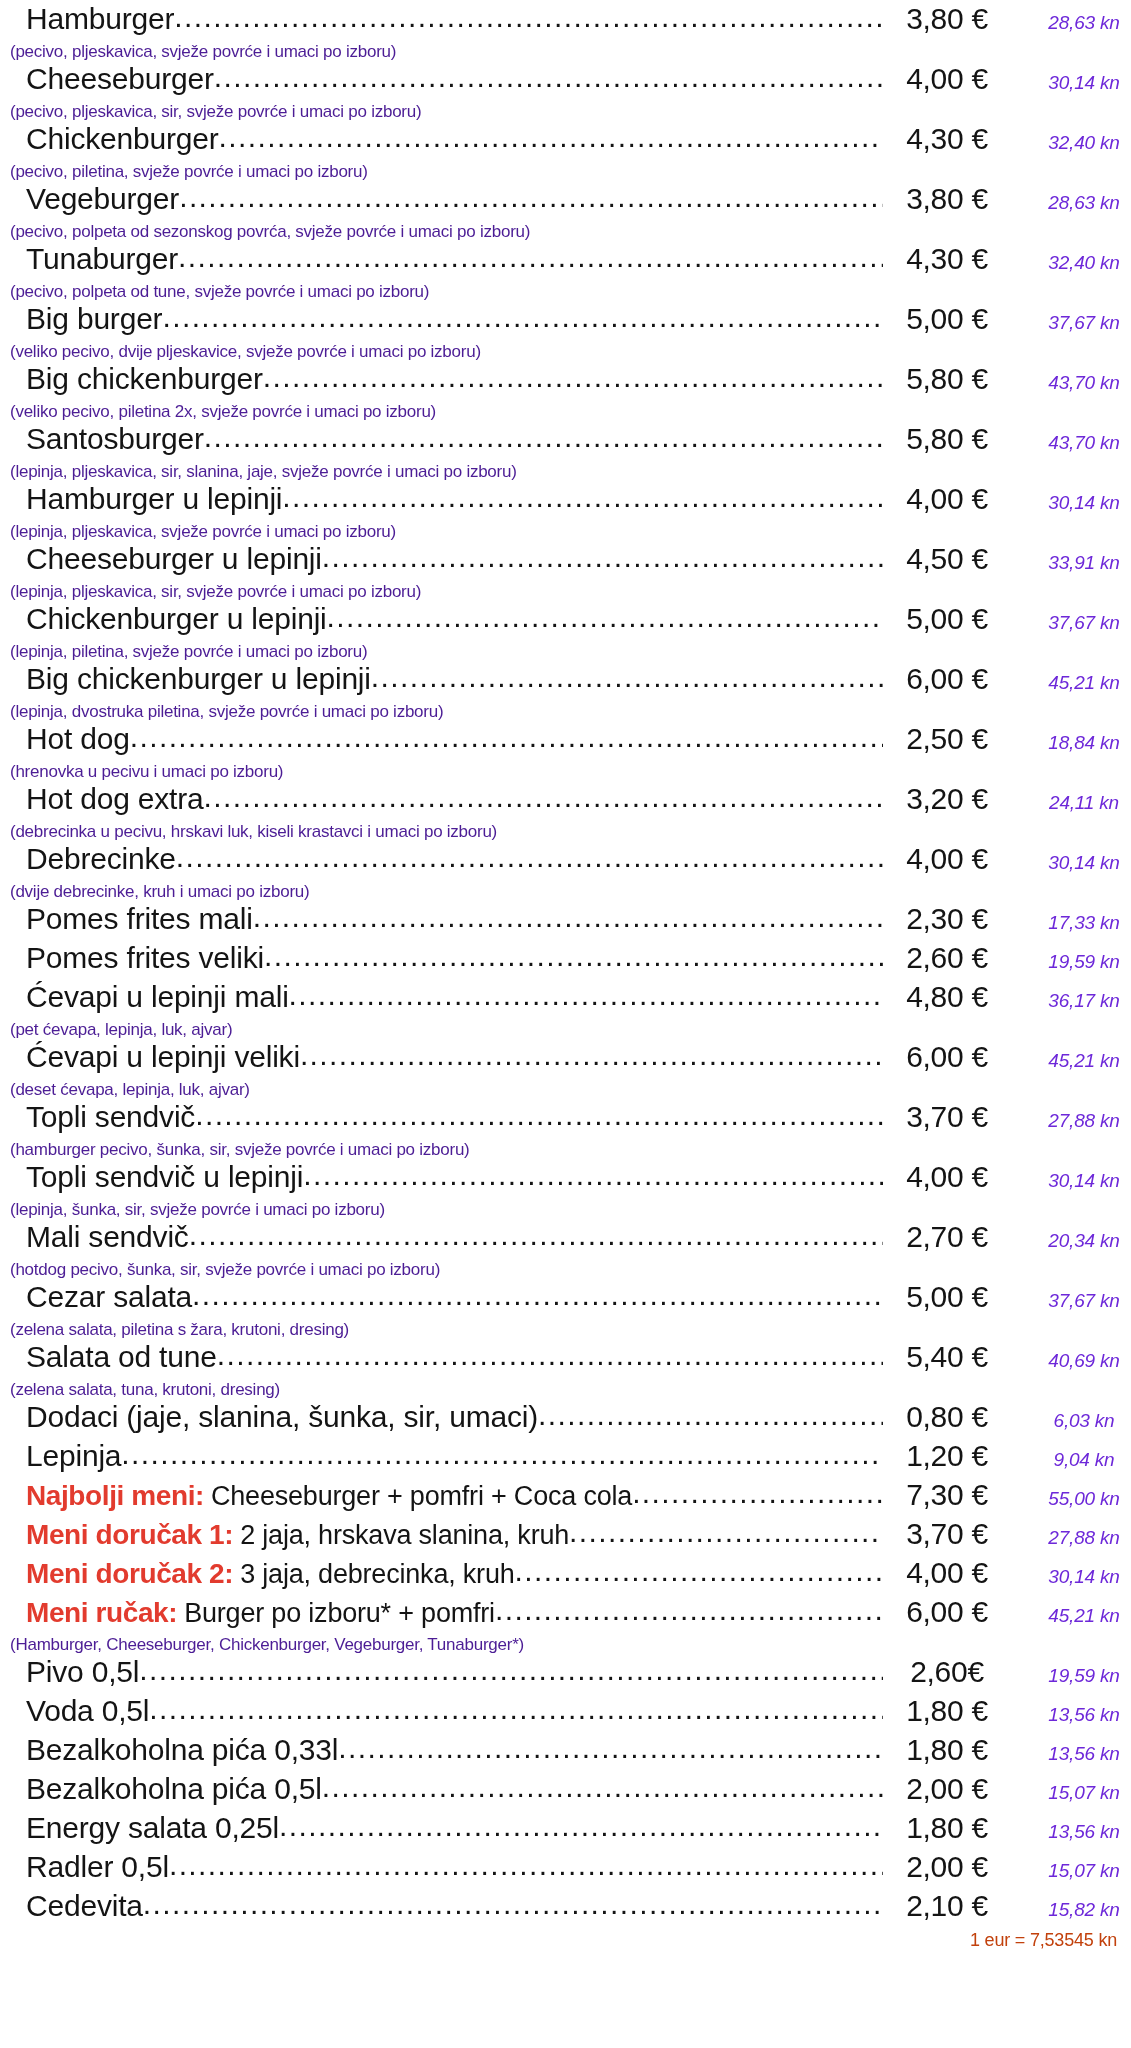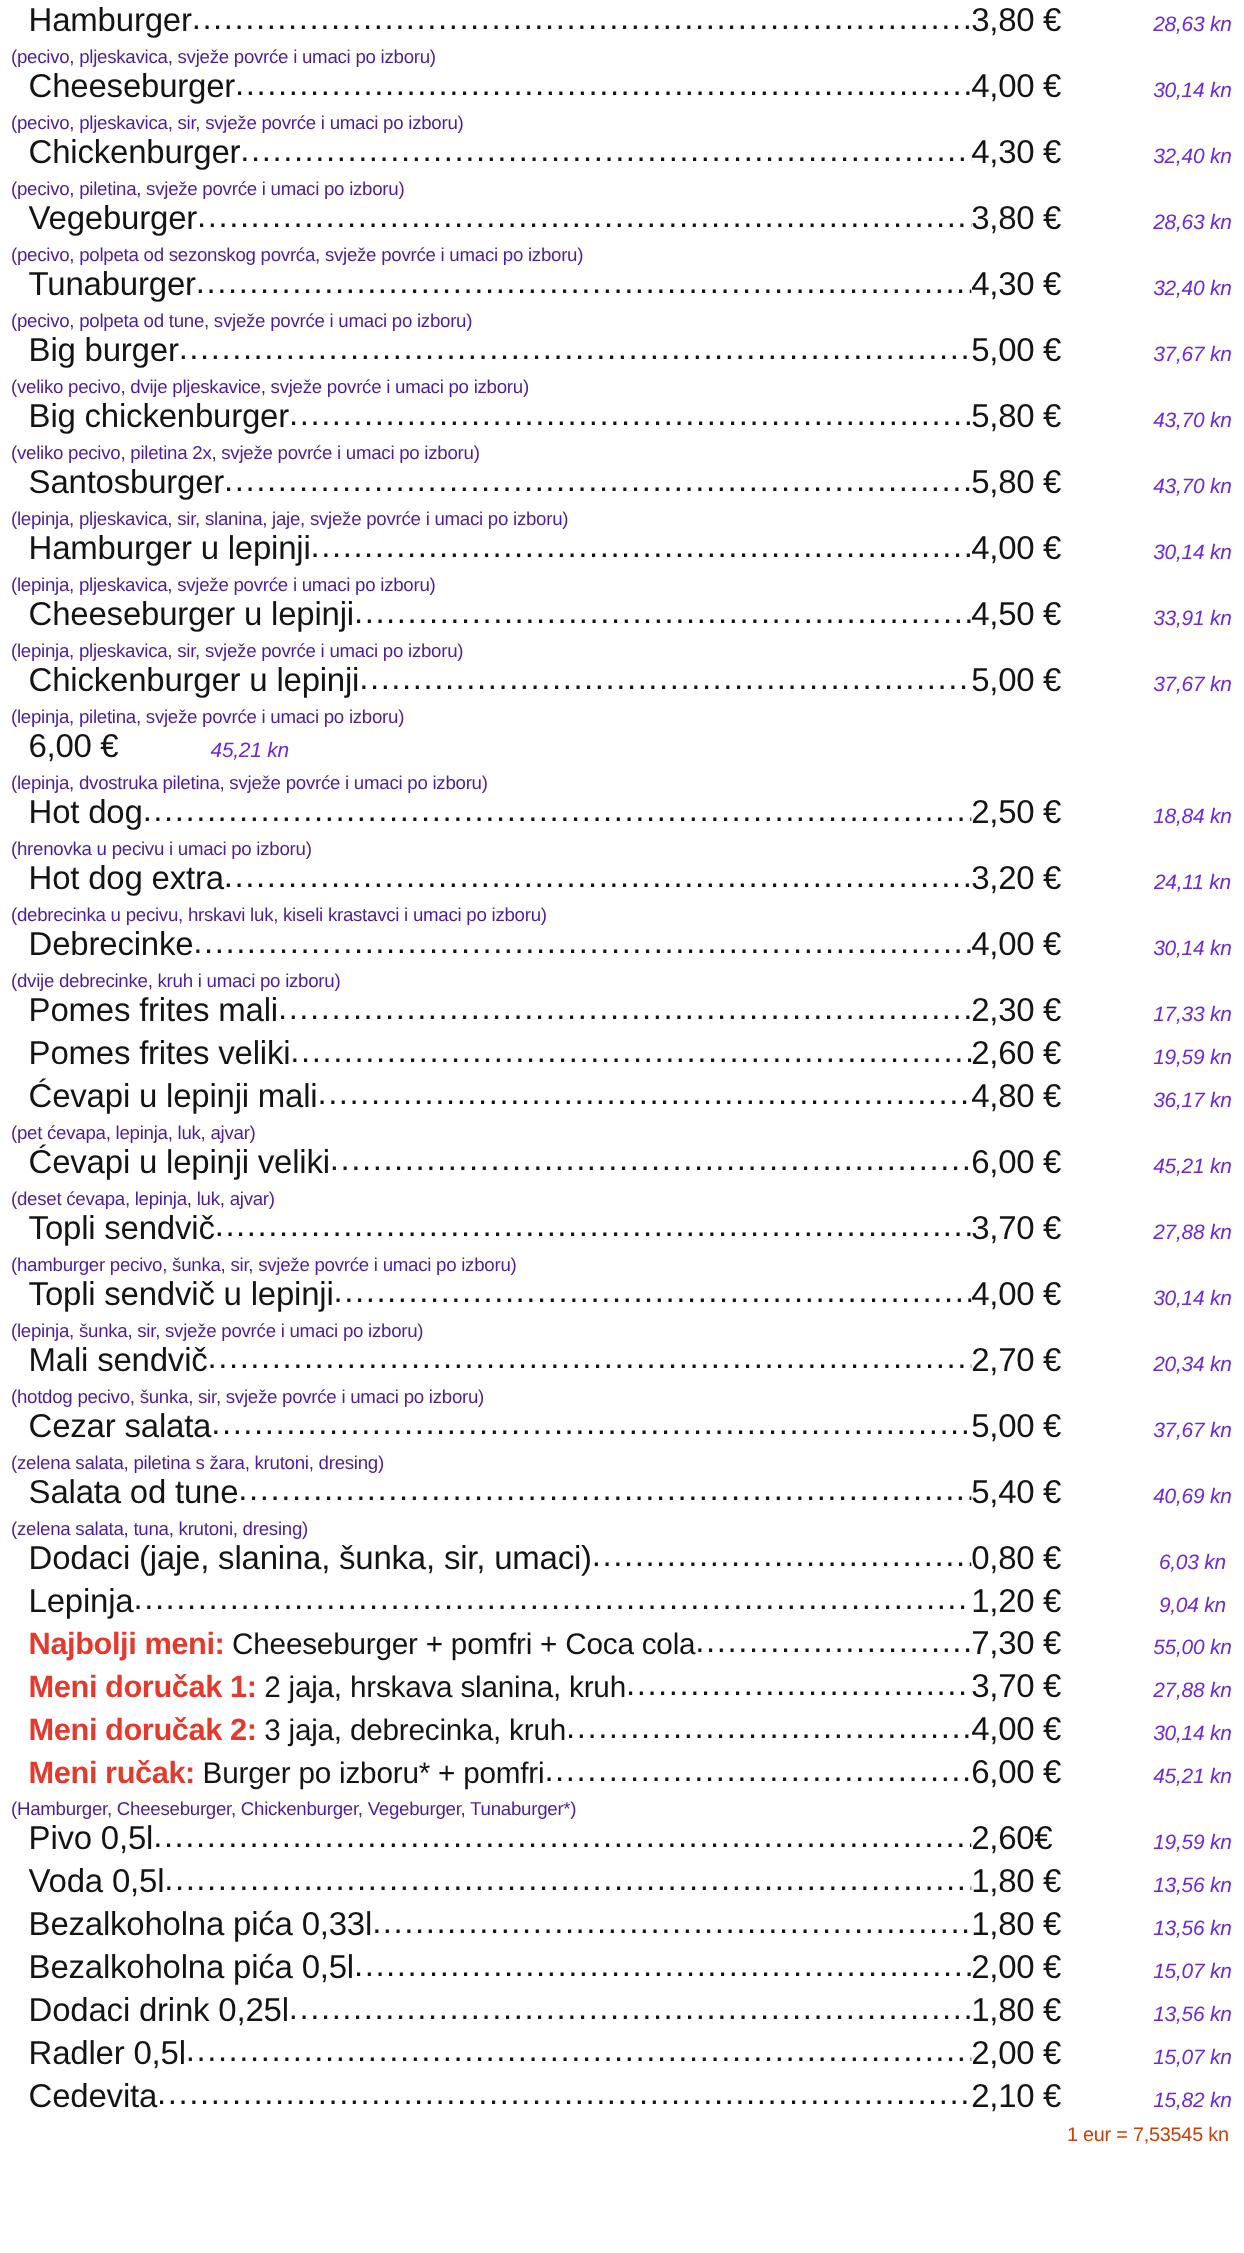--- a/index.html
+++ b/index.html
@@ -61,21 +61,21 @@
     position: relative;
     top: -2px;
   }
   .dots::after {
     content: "........................................................................................................................................";
   }
 
   .eur {
     flex: 0 0 auto;
     width: 132px;
-    text-align: left;
+    text-align: center;
     font-size: 30px;
     color: #141414;
     letter-spacing: -0.3px;
     padding-right: 4px;
   }
   .kn {
     flex: 0 0 auto;
     width: 124px;
     text-align: center;
     padding-left: 14px;
@@ -200,20 +200,24 @@
     <div class="row main">
       <div class="name-wrap">
         <span class="name">Chickenburger u lepinji</span>
         <span class="dots"></span>
       </div>
       <div class="eur">5,00 €</div>
       <div class="kn">37,67 kn</div>
     </div>
     <div class="desc">(lepinja, piletina, svježe povrće i umaci po izboru)</div>
     <div class="row main">
+      <div class="name-wrap">
+        <span class="name">Big chickenburger u lepinji</span>
+        <span class="dots"></span>
+      </div>
       <div class="eur">6,00 €</div>
       <div class="kn">45,21 kn</div>
     </div>
     <div class="desc">(lepinja, dvostruka piletina, svježe povrće i umaci po izboru)</div>
     <div class="row main">
       <div class="name-wrap">
         <span class="name">Hot dog</span>
         <span class="dots"></span>
       </div>
       <div class="eur">2,50 €</div>
@@ -397,21 +401,21 @@
     <div class="row main">
       <div class="name-wrap">
         <span class="name">Bezalkoholna pića 0,5l</span>
         <span class="dots"></span>
       </div>
       <div class="eur">2,00 €</div>
       <div class="kn">15,07 kn</div>
     </div>
     <div class="row main">
       <div class="name-wrap">
-        <span class="name">Dodaci drink 0,25l</span>
+        <span class="name">Energy salata 0,25l</span>
         <span class="dots"></span>
       </div>
       <div class="eur">1,80 €</div>
       <div class="kn">13,56 kn</div>
     </div>
     <div class="row main">
       <div class="name-wrap">
         <span class="name">Radler 0,5l</span>
         <span class="dots"></span>
       </div>

